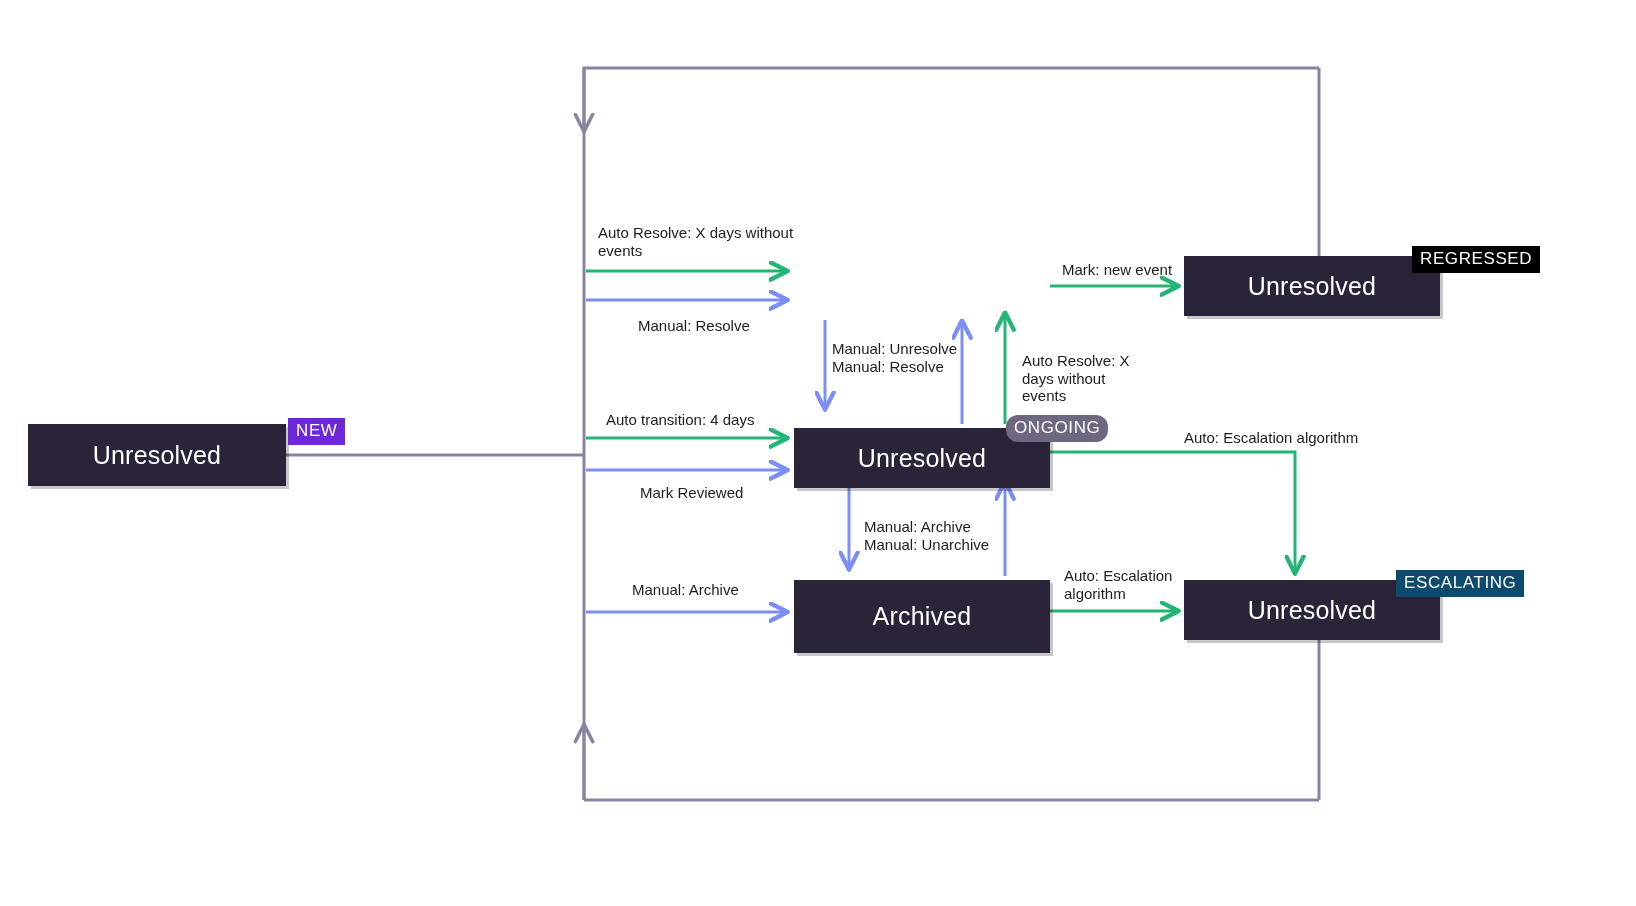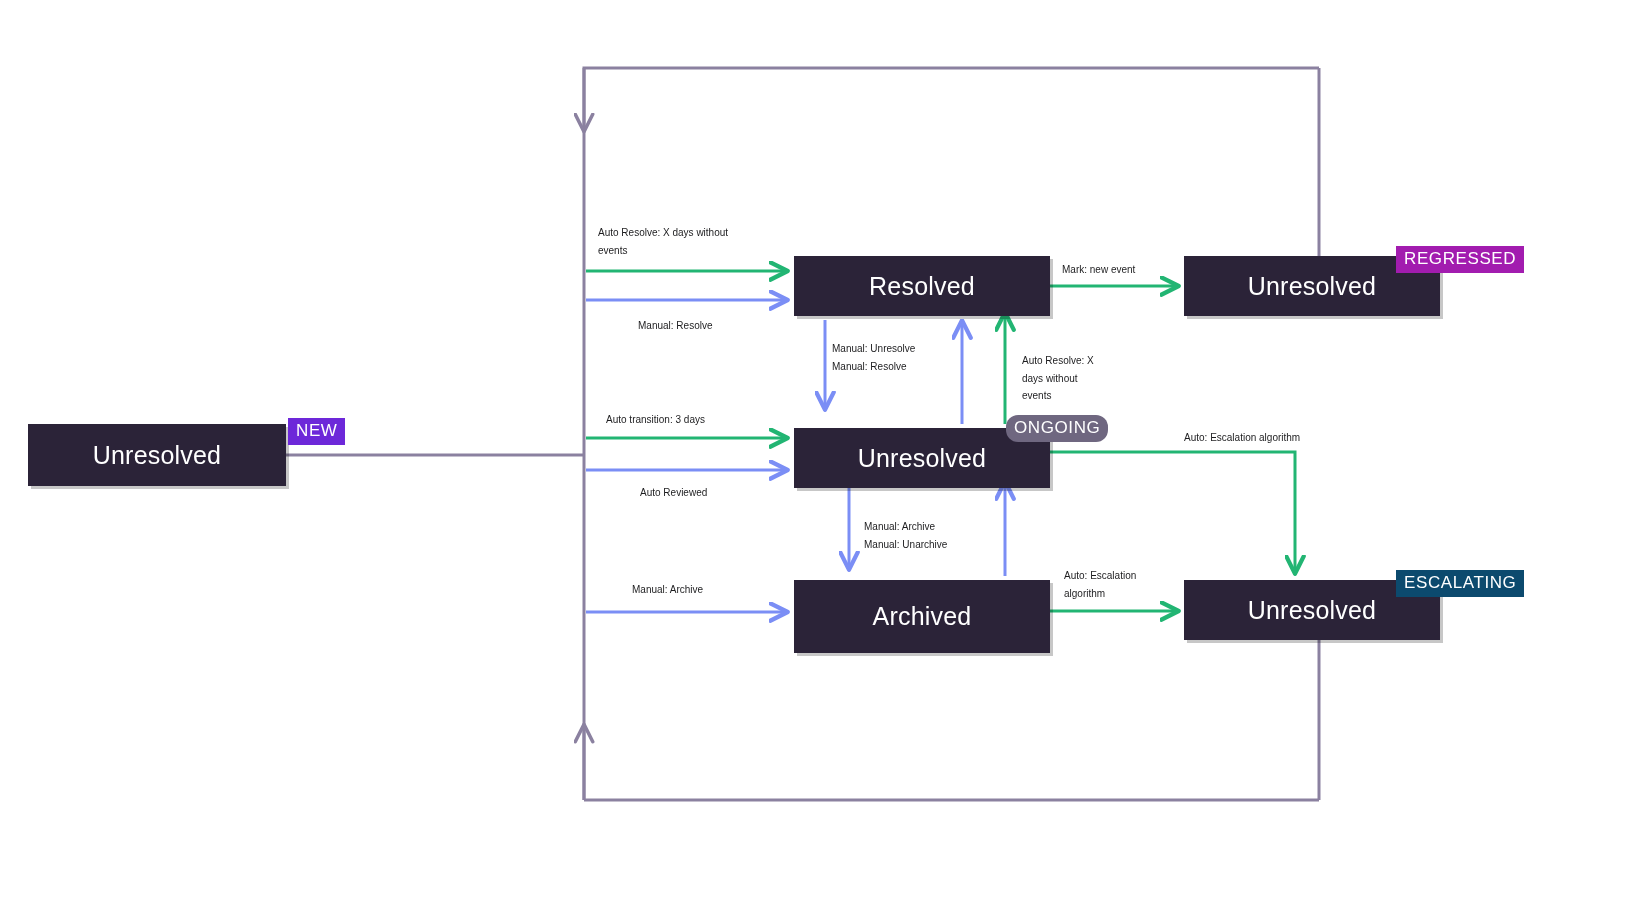--- a/index.html
+++ b/index.html
@@ -22,28 +22,28 @@
     position:absolute;
     color:#ffffff;
     font-size:17px;
     letter-spacing:.6px;
     padding:3px 8px 4px 8px;
     box-sizing:border-box;
     white-space:nowrap;
     line-height:1.15;
   }
   .badge-new{background:#6d28d9;margin-left:48px;}
-  .badge-regressed{background:#a21caf;}
+  .badge-regressed{background:#000000;margin-left:16px;}
   .badge-ongoing{background:#6f6780;}
   .badge-escalating{background:#0c4a6e;}
 
   .elabel{
     position:absolute;
     color:#1d1d1f;
-    font-size:10px;
+    font-size:15px;
     line-height:17.5px;
     white-space:pre-line;
     box-sizing:border-box;
   }
 </style>
 </head>
 <body>
 
 <div id="stage">
 
@@ -124,23 +124,20 @@
 
     <g>
       <path d="M1050,611 L1177,611" fill="none" stroke="#22b573" stroke-width="3" marker-end="url(#ah-green)"></path>
     </g>
   </svg>
 
   <div class="node" style="left:28px;top:424px;width:258px;height:62px;">
     <span>Unresolved</span>
   </div>
 
-  <div class="node" style="left:794px;top:256px;width:256px;height:60px;">
-    <span>Resolved</span>
-  </div>
 
   <div class="node" style="left:1184px;top:256px;width:256px;height:60px;">
     <span>Unresolved</span>
   </div>
 
   <div class="node" style="left:794px;top:428px;width:256px;height:60px;">
     <span>Unresolved</span>
   </div>
 
   <div class="node" style="left:794px;top:580px;width:256px;height:73px;">
@@ -174,23 +171,23 @@
 
   <div class="elabel" style="left:1062px;top:261px;width:130px;">Mark: new event</div>
 
   <div class="elabel" style="left:832px;top:340px;width:190px;">Manual: Unresolve
 Manual: Resolve</div>
 
   <div class="elabel" style="left:1022px;top:352px;width:125px;">Auto Resolve: X
 days without
 events</div>
 
-  <div class="elabel" style="left:606px;top:411px;width:200px;">Auto transition: 3 days</div>
+  <div class="elabel" style="left:606px;top:411px;width:200px;">Auto transition: 4 days</div>
 
-  <div class="elabel" style="left:640px;top:484px;width:170px;">Auto Reviewed</div>
+  <div class="elabel" style="left:640px;top:484px;width:170px;">Mark Reviewed</div>
 
   <div class="elabel" style="left:1184px;top:429px;width:230px;">Auto: Escalation algorithm</div>
 
   <div class="elabel" style="left:864px;top:518px;width:190px;">Manual: Archive
 Manual: Unarchive</div>
 
   <div class="elabel" style="left:632px;top:581px;width:170px;">Manual: Archive</div>
 
   <div class="elabel" style="left:1064px;top:567px;width:130px;">Auto: Escalation
 algorithm</div>

